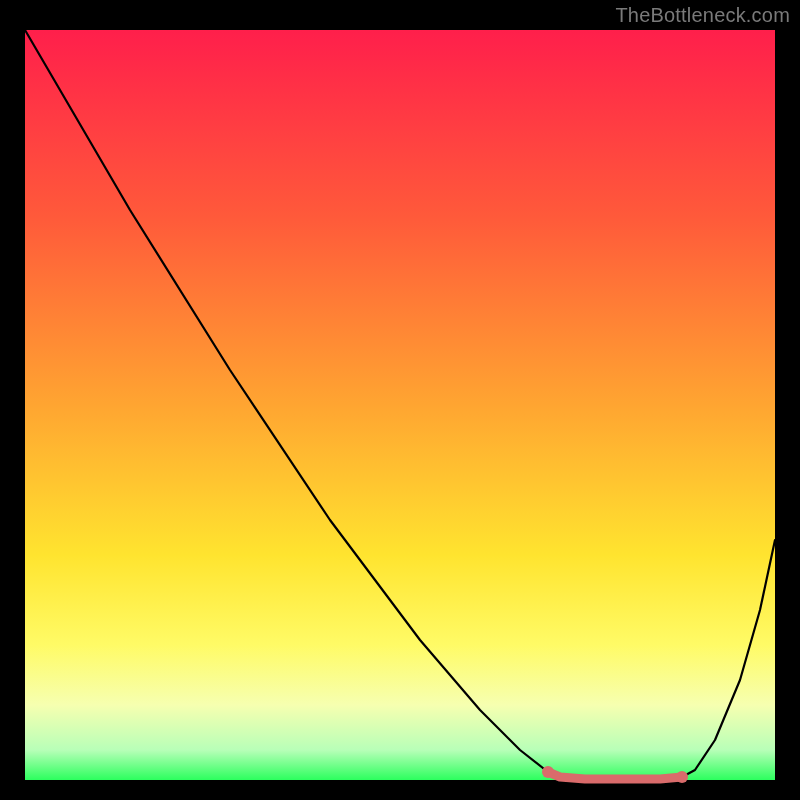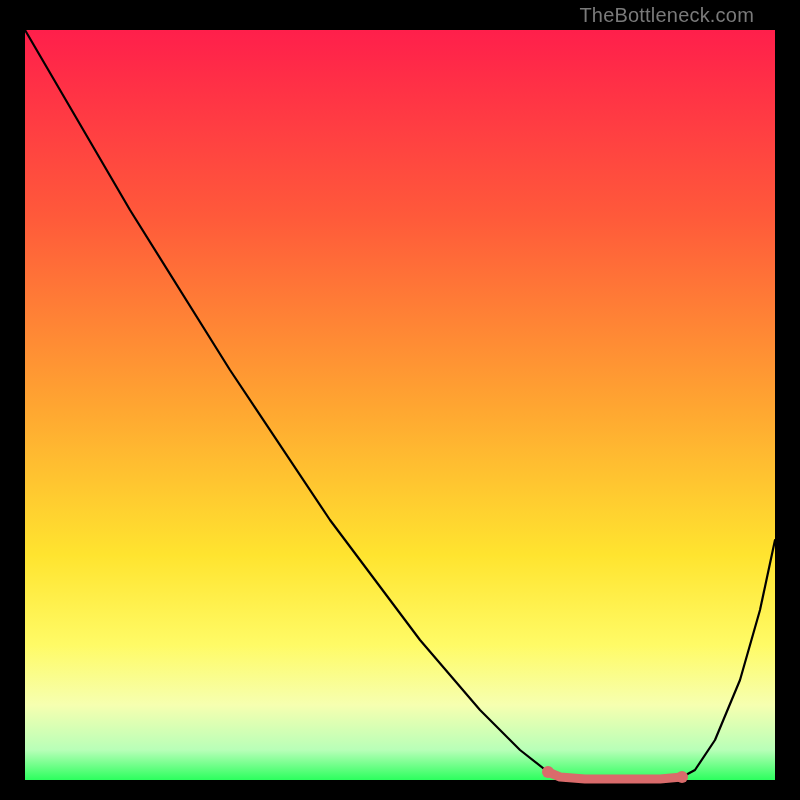--- a/index.html
+++ b/index.html
@@ -9,20 +9,21 @@
     height: 800px;
     background: #000;
     overflow: hidden;
     font-family: Arial, Helvetica, sans-serif;
   }
   .wrap {
     position: relative;
     width: 764px;
     height: 800px;
     background: #000;
+    padding-left: 36px;
   }
   .attribution {
     position: absolute;
     top: 4px;
     right: 10px;
     color: #7a7a7a;
     font-size: 20px;
     font-weight: 500;
     letter-spacing: 0.2px;
     z-index: 5;

